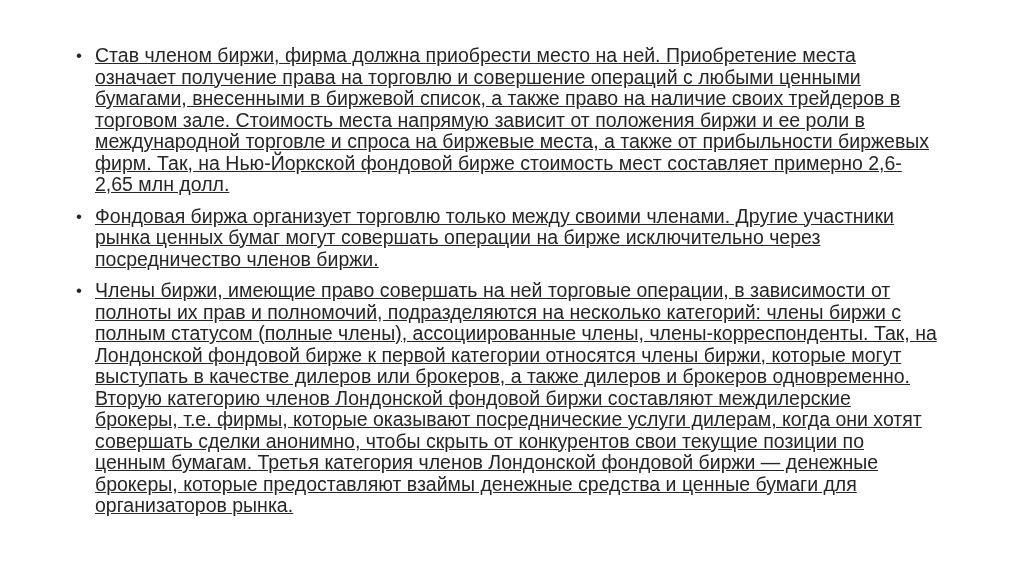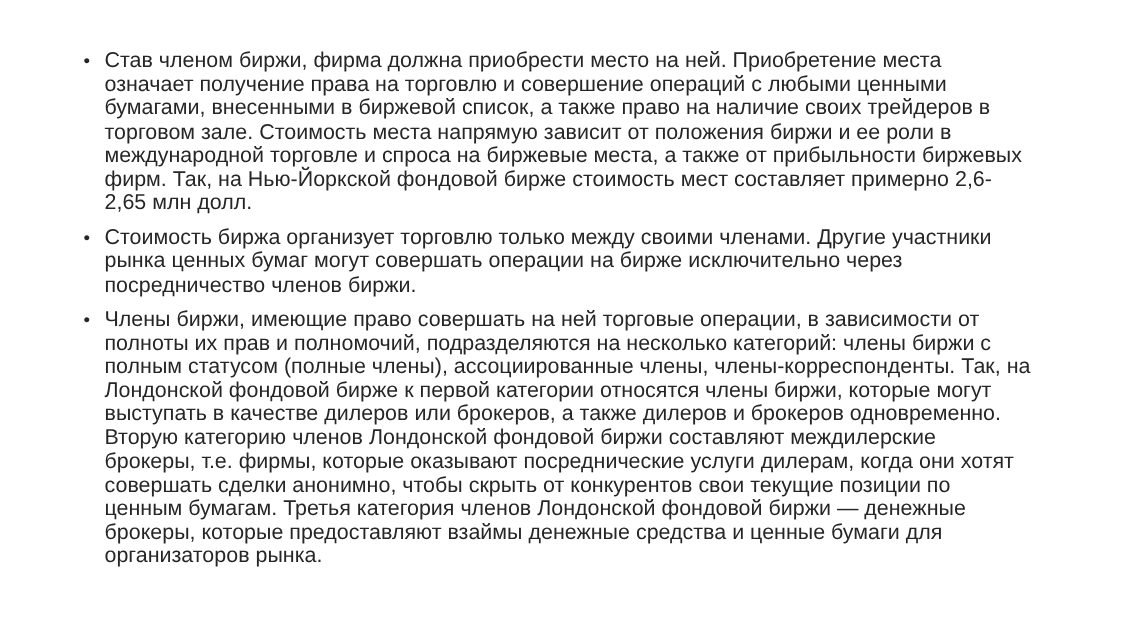--- a/index.html
+++ b/index.html
@@ -33,36 +33,37 @@
   }
   .bullet-marker {
     flex: 0 0 19px;
     width: 19px;
     font-size: 17px;
     line-height: 21.5px;
     user-select: none;
   }
   .bullet-text {
     flex: 1 1 auto;
+    text-decoration: underline;
   }
 </style>
 </head>
 <body>
 
 <div class="slide">
   <ul class="bullet-list">
 
     <li class="bullet-item">
       <span class="bullet-marker">•</span>
       <span class="bullet-text">Став членом биржи, фирма должна приобрести место на ней. Приобретение места означает получение права на торговлю и совершение операций с любыми ценными бумагами, внесенными в биржевой список, а также право на наличие своих трейдеров в торговом зале. Стоимость места напрямую зависит от положения биржи и ее роли в международной торговле и спроса на биржевые места, а также от прибыльности биржевых фирм. Так, на Нью-Йоркской фондовой бирже стоимость мест составляет примерно 2,6-2,65 млн долл.</span>
     </li>
 
     <li class="bullet-item">
       <span class="bullet-marker">•</span>
-      <span class="bullet-text">Стоимость биржа организует торговлю только между своими членами. Другие участники рынка ценных бумаг могут совершать операции на бирже исключительно через посредничество членов биржи.</span>
+      <span class="bullet-text">Фондовая биржа организует торговлю только между своими членами. Другие участники рынка ценных бумаг могут совершать операции на бирже исключительно через посредничество членов биржи.</span>
     </li>
 
     <li class="bullet-item">
       <span class="bullet-marker">•</span>
       <span class="bullet-text">Члены биржи, имеющие право совершать на ней торговые операции, в зависимости от полноты их прав и полномочий, подразделяются на несколько категорий: члены биржи с полным статусом (полные члены), ассоциированные члены, члены-корреспонденты. Так, на Лондонской фондовой бирже к первой категории относятся члены биржи, которые могут выступать в качестве дилеров или брокеров, а также дилеров и брокеров одновременно. Вторую категорию членов Лондонской фондовой биржи составляют междилерские брокеры, т.е. фирмы, которые оказывают посреднические услуги дилерам, когда они хотят совершать сделки анонимно, чтобы скрыть от конкурентов свои текущие позиции по ценным бумагам. Третья категория членов Лондонской фондовой биржи — денежные брокеры, которые предоставляют взаймы денежные средства и ценные бумаги для организаторов рынка.</span>
     </li>
 
   </ul>
 </div>
 

